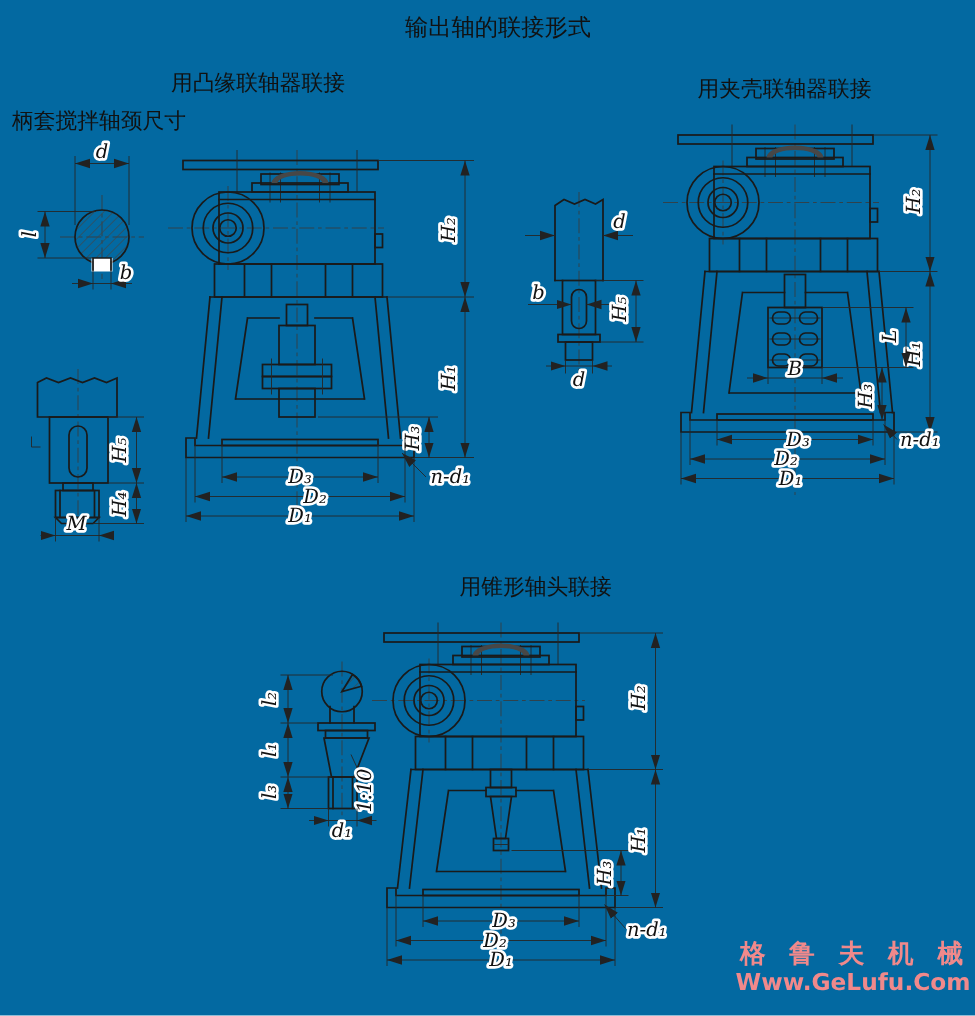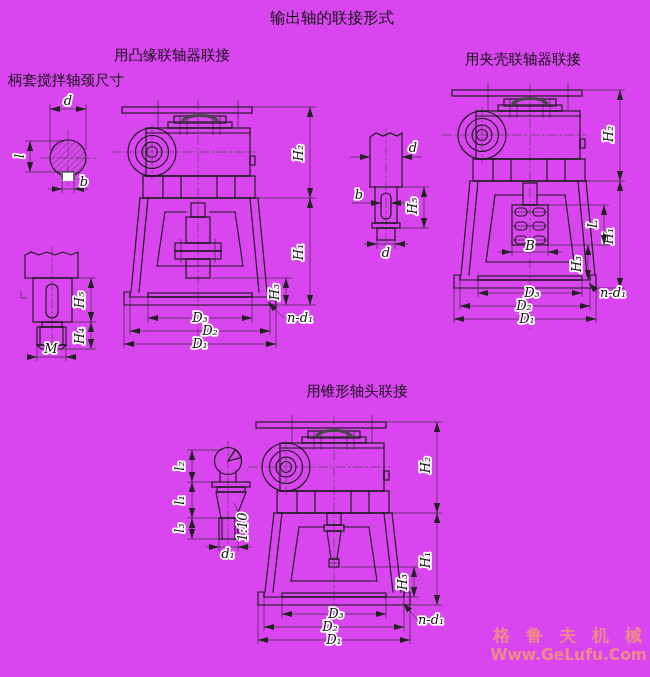--- a/index.html
+++ b/index.html
@@ -1,16 +1,16 @@
 <!DOCTYPE html>
 <html><head>
 <meta charset="utf-8">
 <style>
   html,body{margin:0;padding:0;background:#fff;}
-  .stage{width:650px;height:677px;position:relative;background:#d946ef;overflow:hidden;}
+  .stage{width:650px;height:677px;position:relative;background:#0369a1;overflow:hidden;}
   svg{display:block;}
   .o  {fill:none;stroke:#1a1a1a;stroke-width:1.15;stroke-linecap:square;stroke-linejoin:miter;}
   .t  {fill:none;stroke:#262626;stroke-width:0.6;}
   .dm {fill:none;stroke:#262626;stroke-width:0.6;marker-start:url(#arr);marker-end:url(#arr);}
   .ld {fill:none;stroke:#262626;stroke-width:0.6;marker-end:url(#arr);}
   .cl {fill:none;stroke:#3a3a3a;stroke-width:0.55;stroke-dasharray:10 2.5 2.5 2.5;}
   .dk {fill:#474747;stroke:none;}
   .ht {fill:url(#hatch);stroke:#1a1a1a;stroke-width:1.15;}
   .wh {fill:#ffffff;stroke:none;}
   .dim{font:italic 13px "DejaVu Serif","Liberation Serif",serif;fill:#111;

